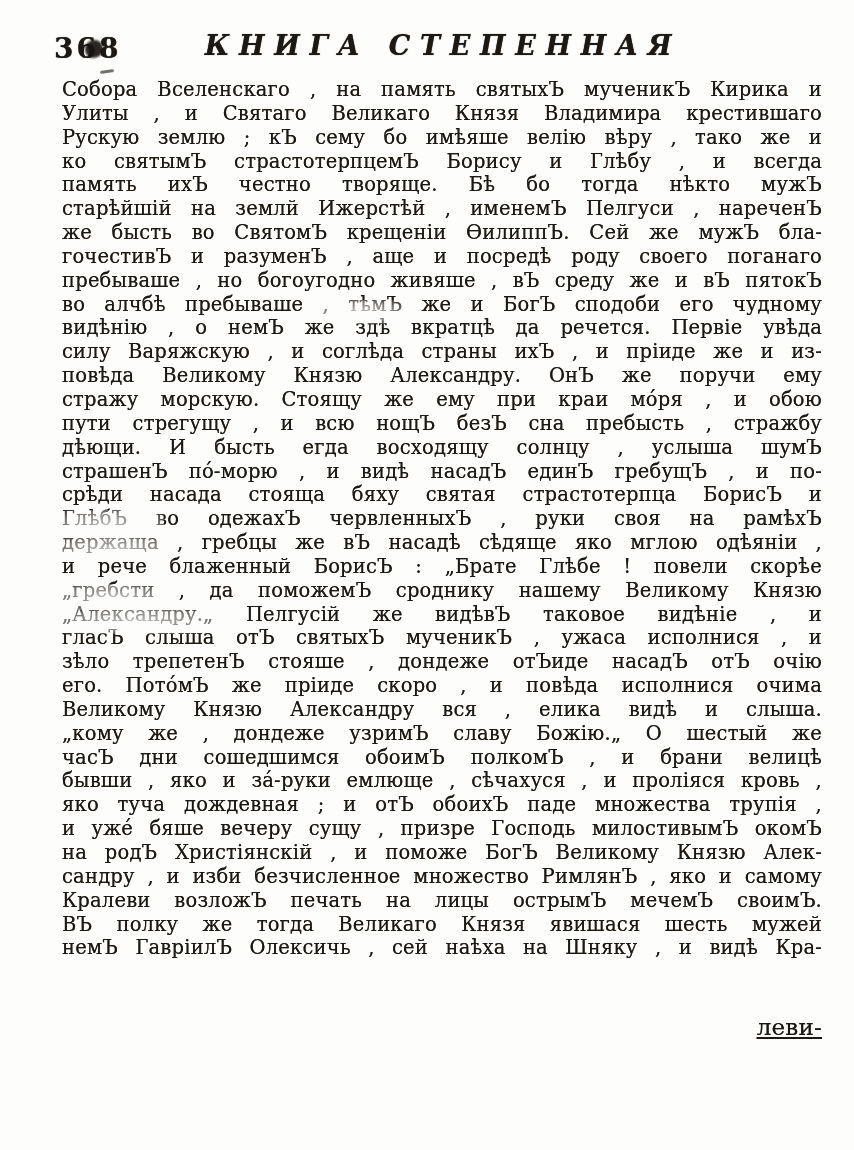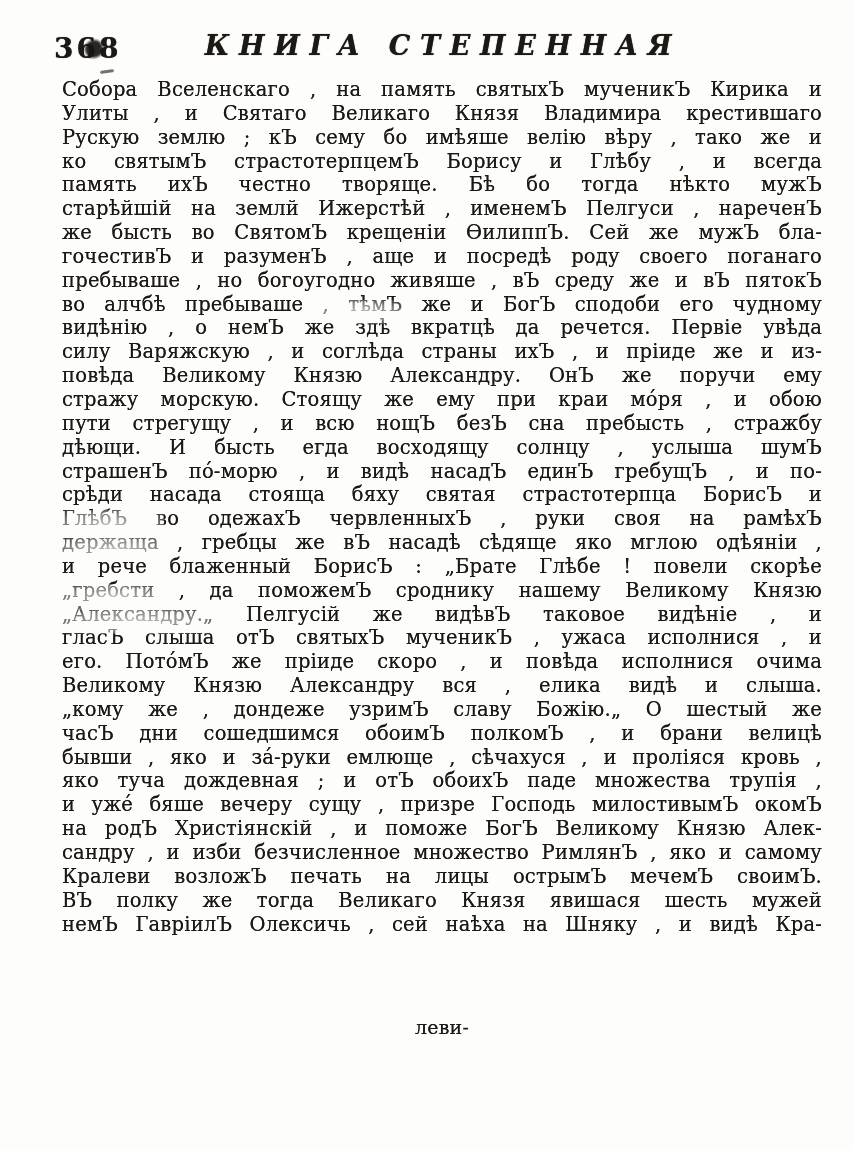--- a/index.html
+++ b/index.html
@@ -72,26 +72,27 @@
     line-height: 23.85px;
     height: 23.85px;
     text-align: justify;
     text-align-last: justify;
     text-justify: inter-word;
     white-space: nowrap;
     letter-spacing: 0.2px;
     text-shadow: 0 0 0.65px rgba(28,22,14,0.8);
   }
   .catchword-line {
-    font-size: 19px;
+    font-size: 23px;
     line-height: 23.85px;
     height: 23.85px;
-    text-align: center;
+    text-align: right;
     letter-spacing: 0.2px;
     text-shadow: 0 0 0.65px rgba(28,22,14,0.8);
+    text-decoration: underline;
   }
 
   
   .scan-smudge {
     position: absolute;
     background: radial-gradient(ellipse at center,
                 rgba(253,253,252,0.72) 0%,
                 rgba(253,253,252,0.45) 55%,
                 rgba(253,253,252,0) 100%);
     pointer-events: none;
@@ -132,20 +133,21 @@
       <div class="line">пути стрегущу , и всю нощЪ безЪ сна пребысть , стражбу</div>
       <div class="line">дѣющи. И бысть егда восходящу солнцу , услыша шумЪ</div>
       <div class="line">страшенЪ по́-морю , и видѣ насадЪ единЪ гребущЪ , и по-</div>
       <div class="line">срѣди насада стояща бяху святая страстотерпца БорисЪ и</div>
       <div class="line">ГлѣбЪ во одежахЪ червленныхЪ , руки своя на рамѣхЪ</div>
       <div class="line">держаща , гребцы же вЪ насадѣ сѣдяще яко мглою одѣяніи ,</div>
       <div class="line">и рече блаженный БорисЪ : „Брате Глѣбе ! повели скорѣе</div>
       <div class="line">„гребсти , да поможемЪ сроднику нашему Великому Князю</div>
       <div class="line">„Александру.„ Пелгусій же видѣвЪ таковое видѣніе , и</div>
       <div class="line">гласЪ слыша отЪ святыхЪ мученикЪ , ужаса исполнися , и</div>
+      <div class="line">зѣло трепетенЪ стояше , дондеже отЪиде насадЪ отЪ очію</div>
       <div class="line">его. Пото́мЪ же пріиде скоро , и повѣда исполнися очима</div>
       <div class="line">Великому Князю Александру вся , елика видѣ и слыша.</div>
       <div class="line">„кому же , дондеже узримЪ славу Божію.„ О шестый же</div>
       <div class="line">часЪ дни сошедшимся обоимЪ полкомЪ , и брани велицѣ</div>
       <div class="line">бывши , яко и за́-руки емлюще , сѣчахуся , и проліяся кровь ,</div>
       <div class="line">яко туча дождевная ; и отЪ обоихЪ паде множества трупія ,</div>
       <div class="line">и уже́ бяше вечеру сущу , призре Господь милостивымЪ окомЪ</div>
       <div class="line">на родЪ Христіянскій , и поможе БогЪ Великому Князю Алек-</div>
       <div class="line">сандру , и изби безчисленное множество РимлянЪ , яко и самому</div>
       <div class="line">Кралеви возложЪ печать на лицы острымЪ мечемЪ своимЪ.</div>

